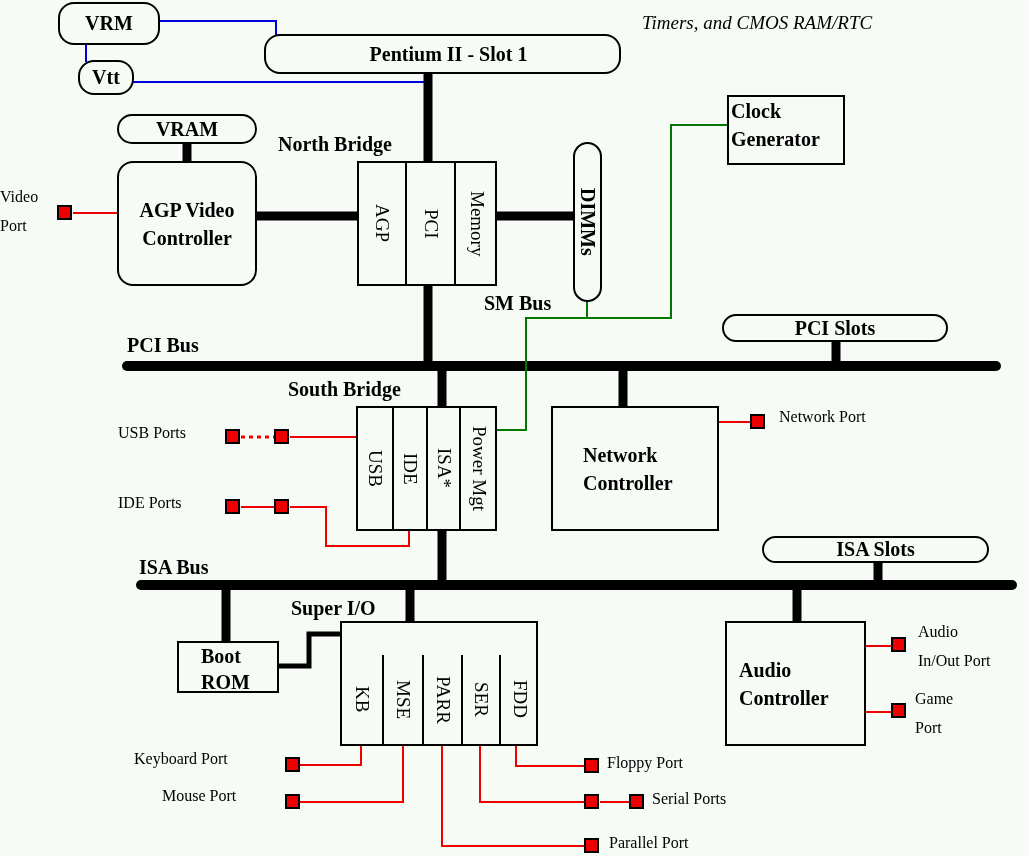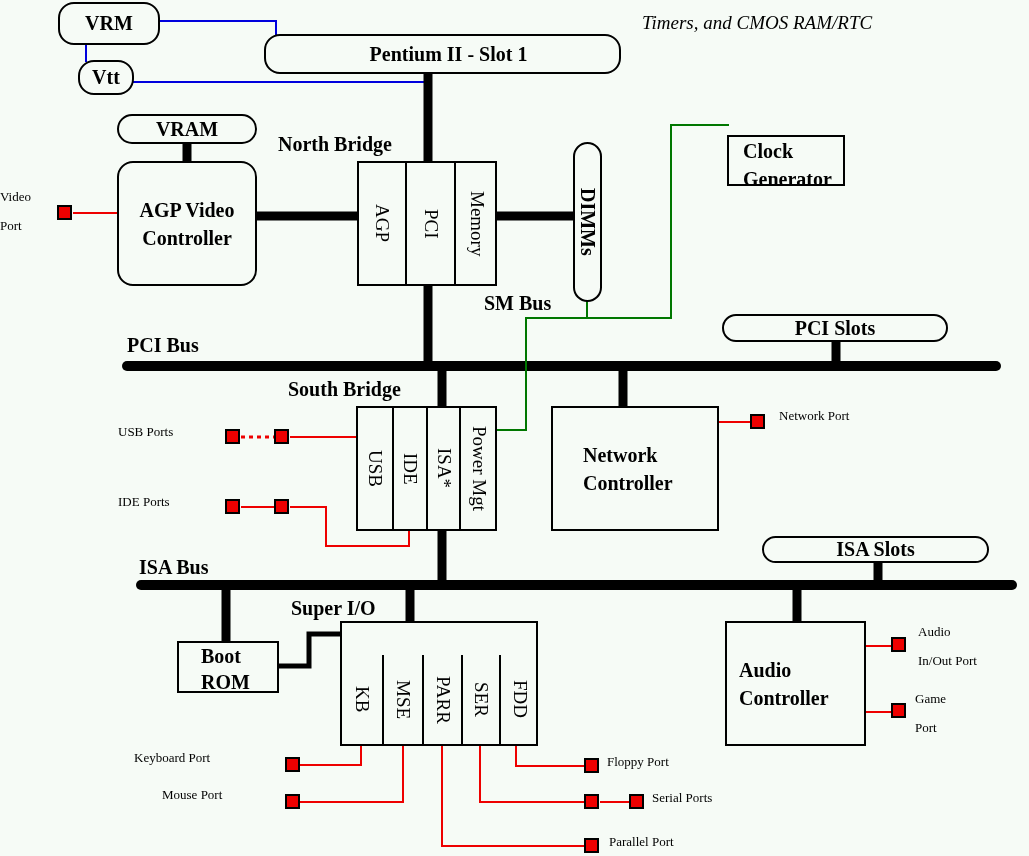--- a/index.html
+++ b/index.html
@@ -2,21 +2,21 @@
 <html><head>
 <meta charset="utf-8">
 <style>
   html, body { margin:0; padding:0; }
   body { width:1029px; height:856px; background:#f6fbf6; position:relative; overflow:hidden;
          font-family:"Liberation Serif","DejaVu Serif",serif; color:#000; }
   svg { position:absolute; left:0; top:0; }
   .box { position:absolute; border:2px solid #000; background:#f6fbf6; box-sizing:border-box; }
   .lbl { position:absolute; white-space:nowrap; }
   .b { font-weight:bold; font-size:20px; }
-  .r { font-size:13px; }
+  .r { font-size:16px; }
   .center { display:flex; align-items:center; justify-content:center; text-align:center;border-radius:16px; }
   .vert { writing-mode:vertical-rl; }
   .cell { position:absolute; top:0; bottom:0; border-right:2px solid #000; display:flex; align-items:center; justify-content:center; box-sizing:border-box; }
   .cell:last-child { border-right:none; }
   .cell span { writing-mode:vertical-rl; font-size:19px; }
   .port { position:absolute; width:15px; height:15px; background:#ee0000; border:2px solid #000; box-sizing:border-box; }
   .note { font-style:italic; font-size:19px; line-height:29px; }
 </style>
 </head>
 <body>
@@ -104,21 +104,21 @@
   <div class="cell" style="left:97px;width:41px;">
       <span>Memory</span>
     </div>
 </div>
 
 <div class="box center" style="left:573px;top:142px;width:29px;height:160px;">
     <span class="vert b">DIMMs</span>
   </div>
 <div class="lbl b" style="left:484px;top:292px;">SM Bus</div>
 
-<div class="box b" style="left:727px;top:95px;width:118px;height:51px;line-height:28px;padding-left:14px;margin-top:40px;">
+<div class="box b" style="left:727px;top:95px;width:118px;height:70px;line-height:28px;padding-left:2px;">
   <div>Clock</div>
     <div>Generator</div>
 </div>
 
 <div class="lbl b" style="left:127px;top:334px;">PCI Bus</div>
 <div class="box center b" style="left:722px;top:314px;width:226px;height:28px;">
     <span>PCI Slots</span>
   </div>
 
 <div class="box b" style="left:551px;top:406px;width:168px;height:125px;line-height:28px;display:flex;align-items:center;padding-left:30px;">

